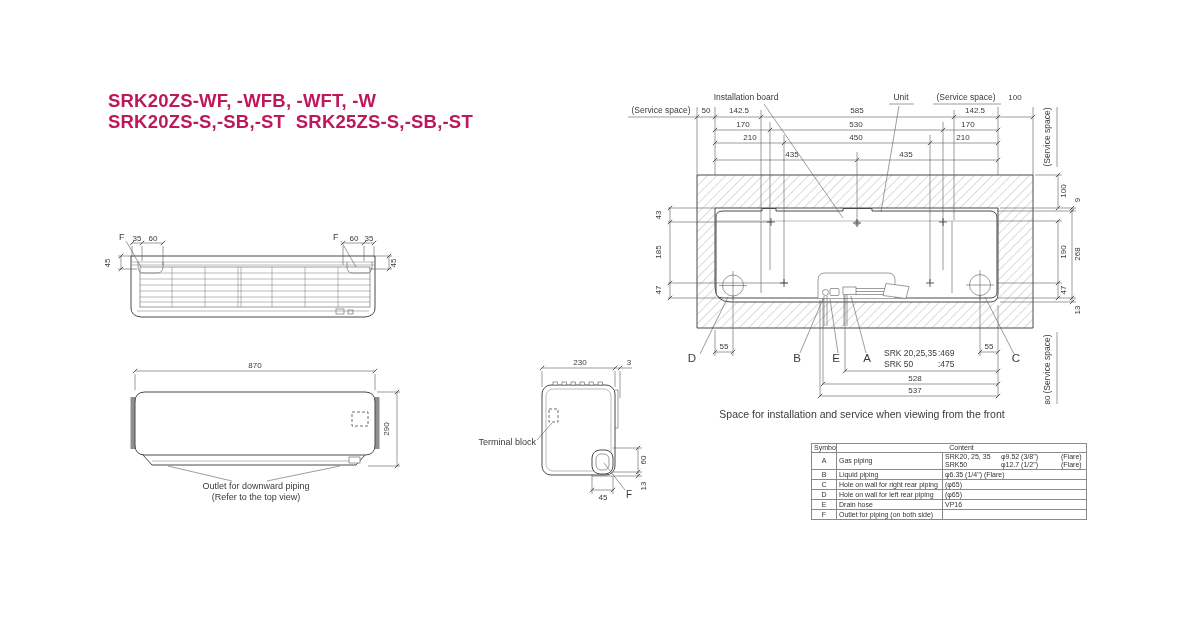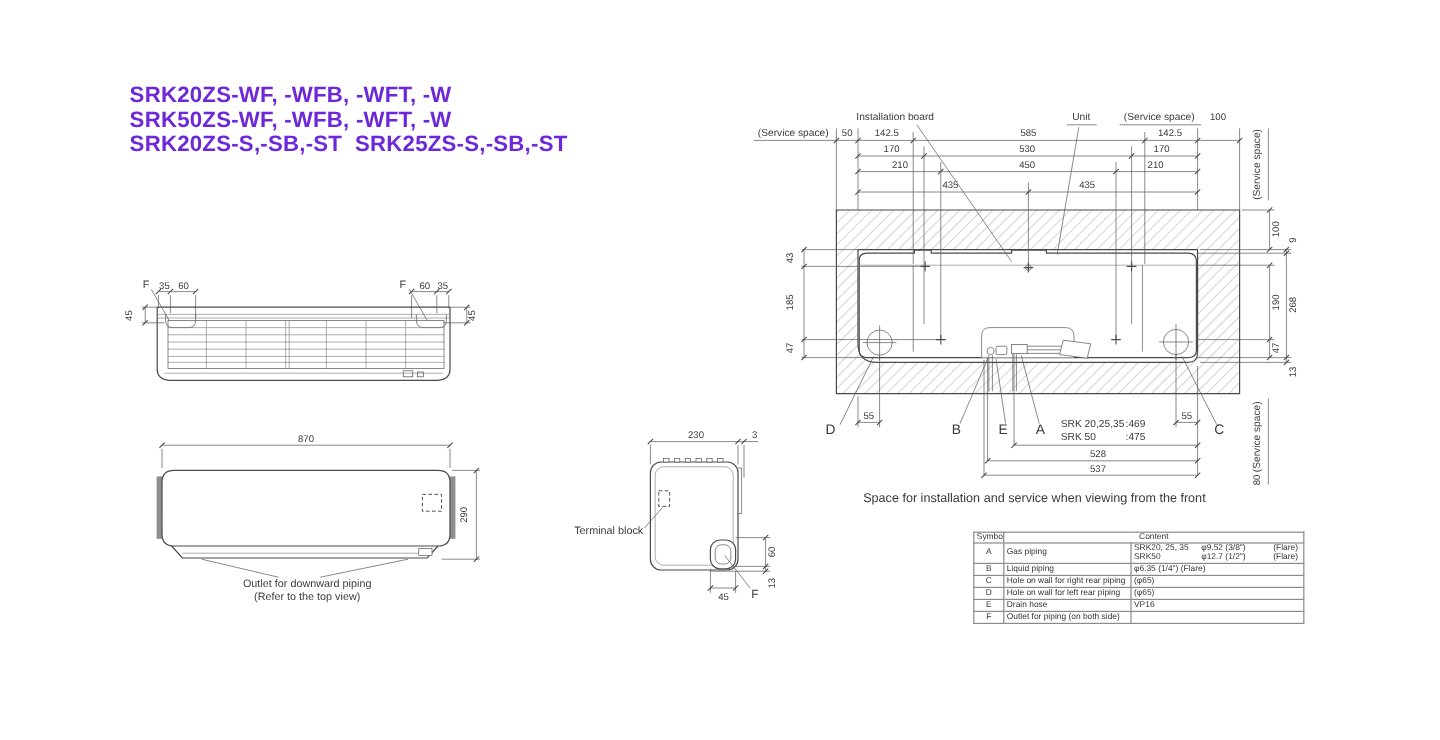--- a/index.html
+++ b/index.html
@@ -1,19 +1,19 @@
 <!DOCTYPE html>
 <html><head>
 <meta charset="utf-8">
 <style>
   html,body{margin:0;padding:0;background:#fff;}
   #stage{position:relative;width:1200px;height:617px;background:#fff;overflow:hidden;
          font-family:"Liberation Sans",sans-serif;}
   
-  #models{position:absolute;left:108px;top:69px;color:#6d28d9;}
+  #models{position:absolute;left:108px;top:91px;color:#be185d;}
   #models div{font-weight:bold;font-size:18.5px;line-height:20.6px;letter-spacing:.2px;white-space:pre;}
   
   svg text{font-family:"Liberation Sans",sans-serif;fill:#3a3a3a;}
   .dim{font-size:8px;}
   .sm{font-size:8.5px;}
   .lbl{font-size:9px;}
   .big{font-size:11.5px;}
   .cap{font-size:10.5px;}
   .mid{text-anchor:middle;}
   .end{text-anchor:end;}
@@ -34,21 +34,20 @@
   .vrow .w1{width:56px;}
   .vrow .w2{width:60px;}
 </style>
 </head>
 <body>
 
 <div id="stage">
 
   <div id="models">
     <div>SRK20ZS-WF, -WFB, -WFT, -W</div>
-    <div>SRK50ZS-WF, -WFB, -WFT, -W</div>
     <div>SRK20ZS-S,-SB,-ST  SRK25ZS-S,-SB,-ST</div>
   </div>
 
   <svg width="1200" height="617" viewBox="0 0 1200 617">
     <defs>
       <pattern id="hatch" patternUnits="userSpaceOnUse" width="6.5" height="6.5" patternTransform="rotate(45)">
         <line x1="0" y1="0" x2="0" y2="6.5" stroke="#9a9a9a" stroke-width="0.7"></line>
       </pattern>
     </defs>
 

